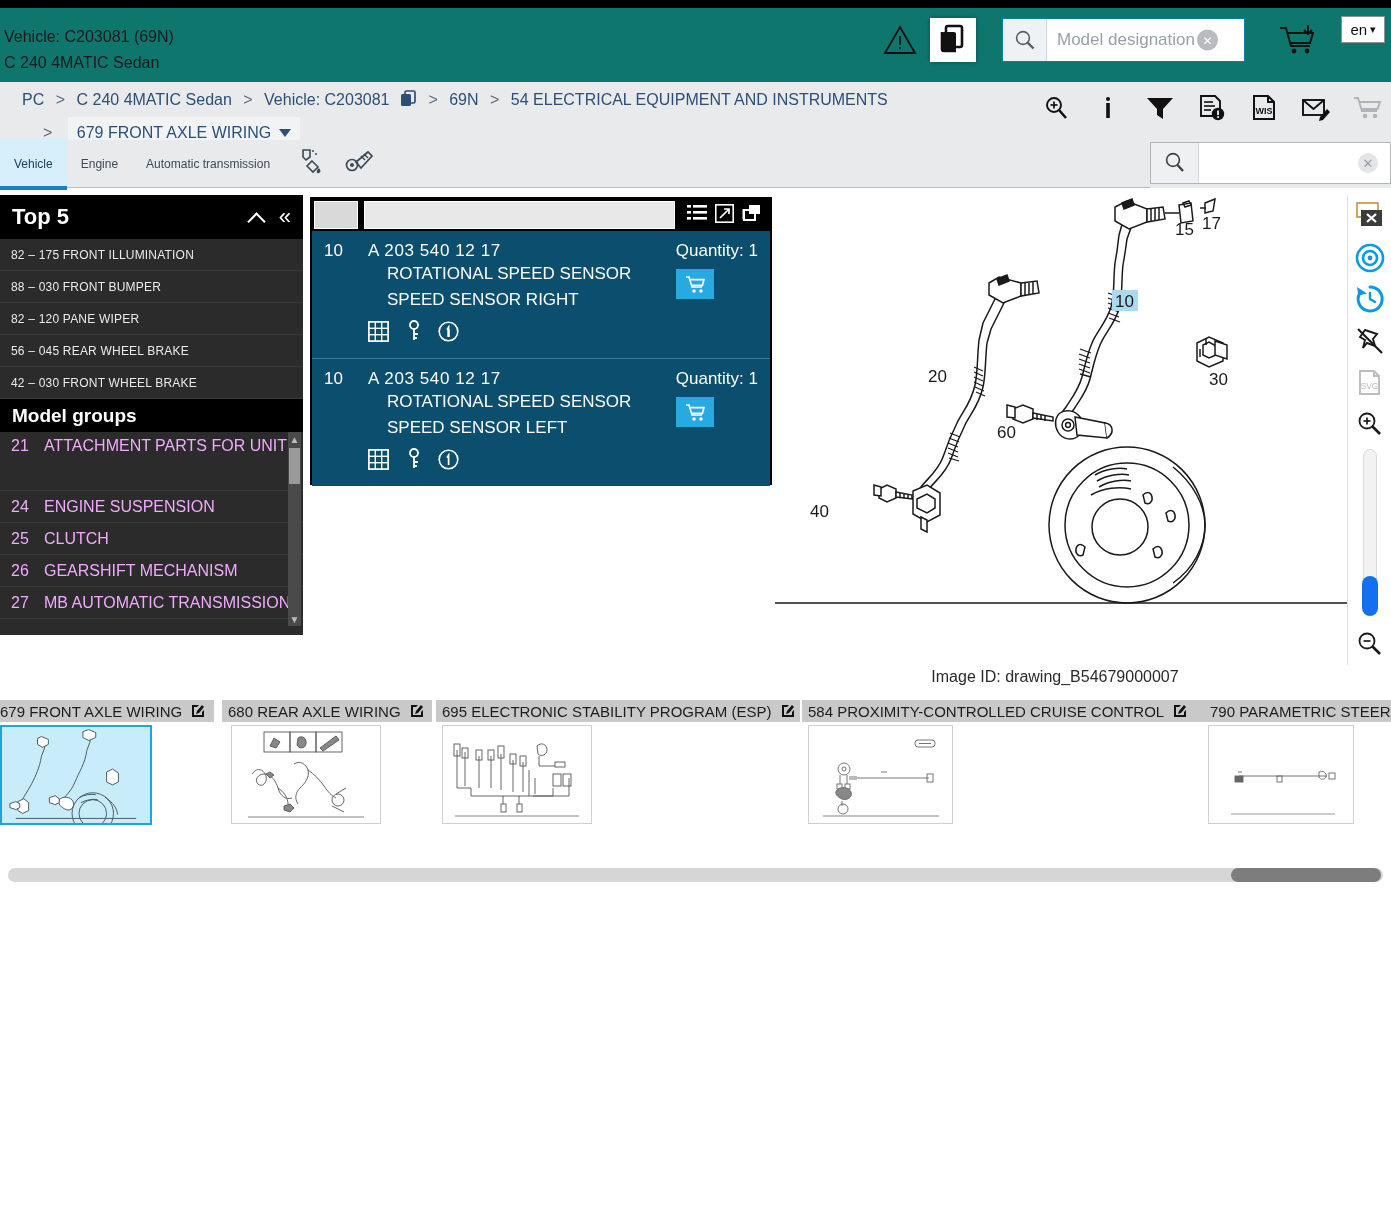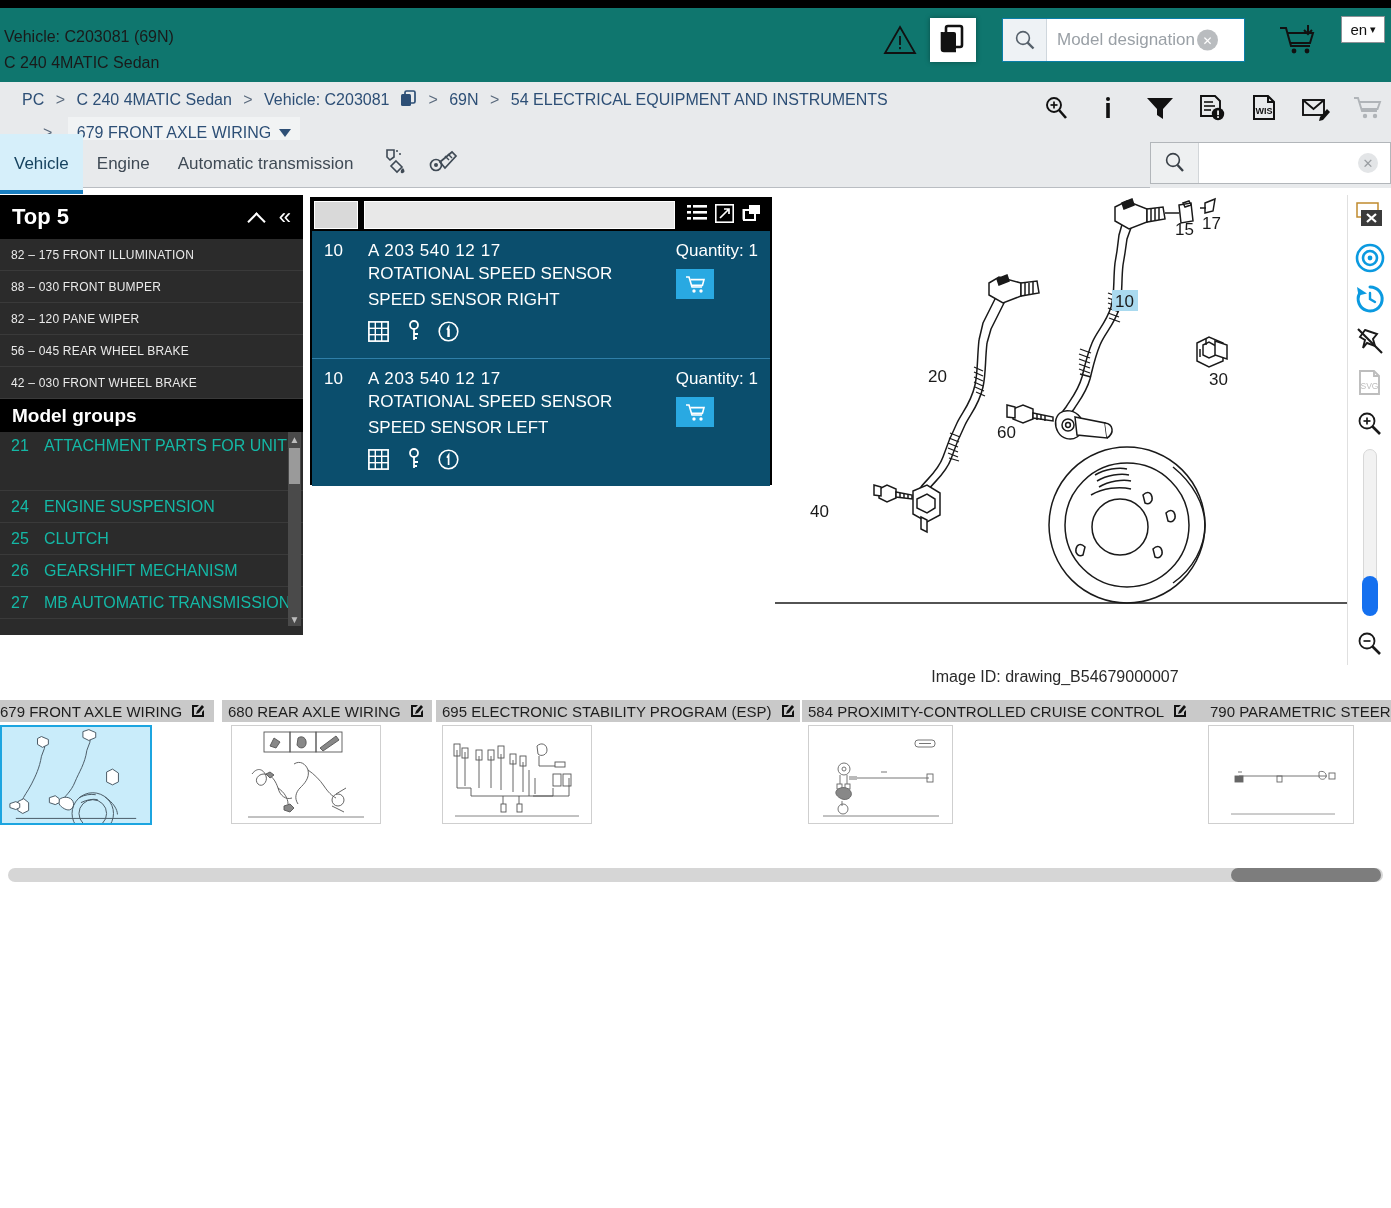--- a/index.html
+++ b/index.html
@@ -92,21 +92,21 @@
   }
   .crumb-toolbar .ic { width: 30px; height: 32px; display:flex; align-items:center; justify-content:center; }
 
   
   .tabbar {
     position: absolute; top: 140px; left: 0; width: 1391px; height: 48px;
     background: #e8eaec;
   }
   .tabs { position:absolute; left: 0; top: 0; display:flex; align-items:center; height: 48px; }
   .tab {
-    font-size: 17px; color: #3f4a55; padding: 0 14px; height: 60px;
+    font-size: 12px; color: #3f4a55; padding: 0 14px; height: 52px;
     display:flex; align-items:center; position: relative;
   }
   .tab.active { background: #d6effa; color: #17435f; }
   .tab.active:after {
     content:""; position:absolute; left:0; right:0; bottom:0; height: 4px; background:#1a7fc1;
   }
   .tab-icons { display:flex; align-items:center; gap: 16px; margin-left: 14px; }
   .tabbar-underline {
     position:absolute; left: 0; bottom: 0; width: 1150px; height: 1px; background: #b9bdc2;
   }
@@ -147,21 +147,21 @@
   .sb-item {
     height: 32px; display:flex; align-items:center; padding: 0 0 0 11px;
     font-size: 12px; color: #eaeaea; border-bottom: 1px solid #3a3a3a;
     letter-spacing: .2px;
   }
   .sb-sub { background: #000; height: 33px; display:flex; align-items:center; padding: 0 12px; }
   .sb-sub-title { font-size: 19px; font-weight: bold; color:#fff; }
   .sb-groups { position: relative; }
   .sb-grp {
     height: 32px; display:flex; align-items:center; font-size: 16px;
-    color:#14b8a6; border-bottom: 1px solid #3a3a3a; padding-left: 11px;
+    color:#f0abfc; border-bottom: 1px solid #3a3a3a; padding-left: 11px;
   }
   .sb-grp.tall { height: 59px; align-items: flex-start; padding-top: 5px; }
   .sb-grp .num { display:inline-block; width: 33px; }
   .sb-scroll {
     position:absolute; right: 2px; top: 0; width: 13px; height: 194px;
     background: #4a4a4a;
   }
   .sb-scroll .arrow-up, .sb-scroll .arrow-dn {
     position:absolute; left: 0; width: 13px; height: 14px; display:flex;
     align-items:center; justify-content:center; color: #bdbdbd; font-size: 10px;
@@ -185,21 +185,21 @@
   .ph-icons { display:flex; align-items:center; gap: 8px; padding: 0 6px 0 12px; }
   .parts-row {
     background: #0b4e6d; color: #ffffff; padding: 10px 12px 12px 12px;
     position: relative; border-bottom: 1px solid #2f7fa8;
   }
   .parts-row:last-child { border-bottom: none; }
   .pr-line1 { display:flex; align-items:flex-start; font-size: 17px; }
   .pr-pos { width: 44px; flex: none; }
   .pr-no { flex: 1; letter-spacing: .6px; }
   .pr-qty { font-size: 17px; white-space: nowrap; }
-  .pr-desc { font-size: 17px; margin-left: 44px; line-height: 26px; }
+  .pr-desc { font-size: 17px; margin-left: 63px; line-height: 26px; }
   .pr-icons { margin-left: 44px; display:flex; align-items:center; gap: 16px; margin-top: 7px; }
   .pr-cart {
     position: absolute; right: 56px; top: 38px; width: 38px; height: 30px;
     background: #29a9e2; display:flex; align-items:center; justify-content:center;
   }
 
   
   .drawing {
     position: absolute; left: 775px; top: 195px; width: 616px; height: 460px;
     background: #fff;

